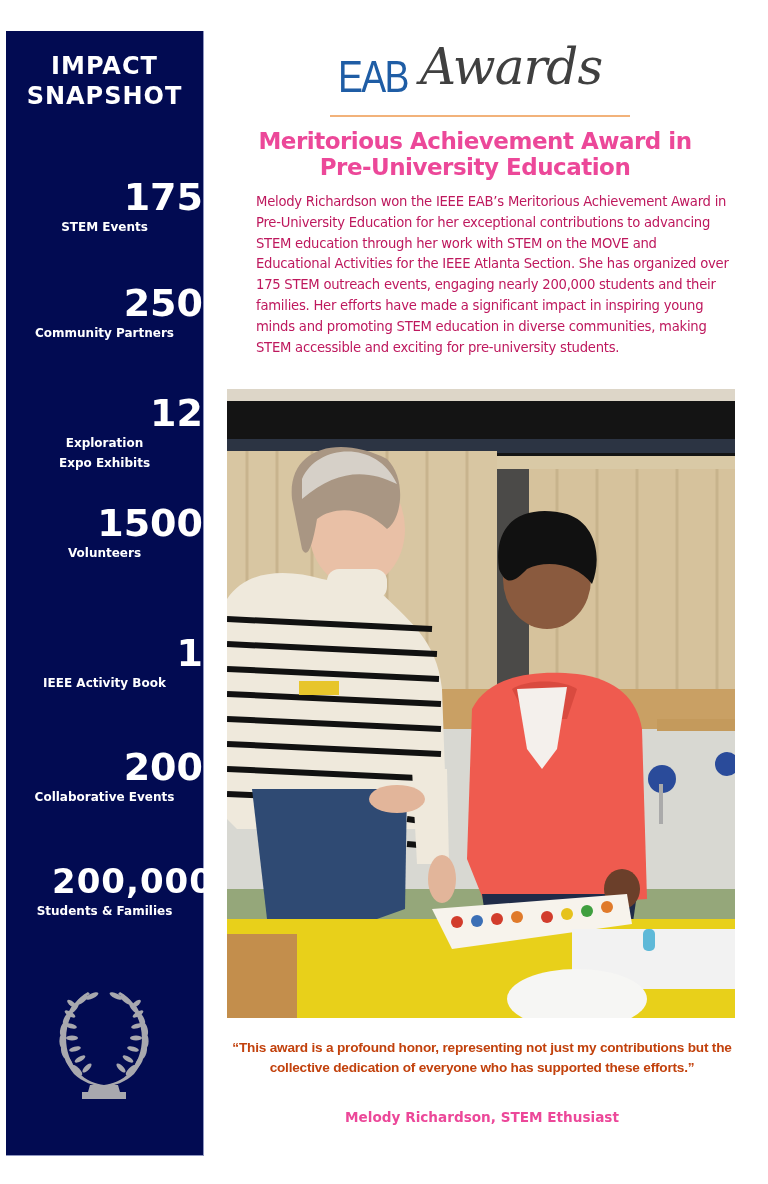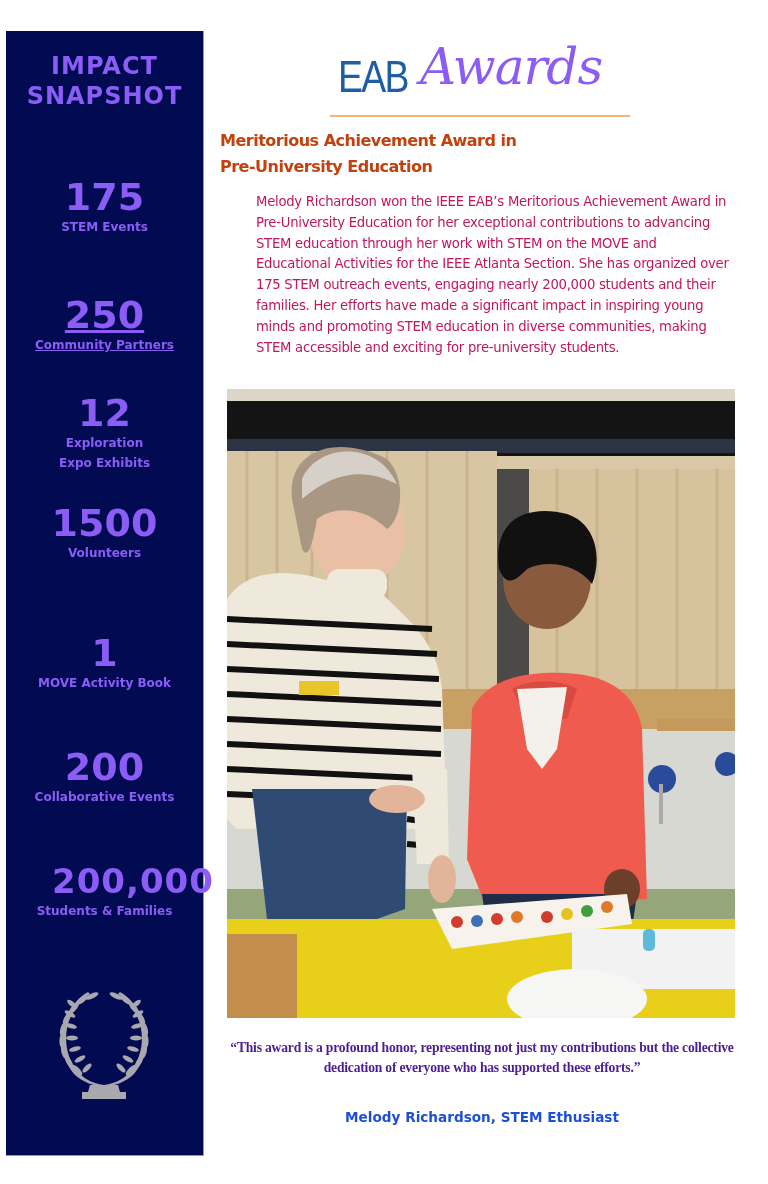--- a/index.html
+++ b/index.html
@@ -1,85 +1,85 @@
 <!DOCTYPE html>
 <html><head>
   <meta charset="utf-8">
   <style>
     * { box-sizing: border-box; margin: 0; padding: 0; }
     html, body { width: 768px; height: 1184px; background: #ffffff; overflow: hidden; }
     body { position: relative; font-family: "DejaVu Sans", sans-serif; }
 
     .sidebar {
       position: absolute; left: 6px; top: 31px; width: 198px; height: 1125px;
-      background: #020b52; color: #8b5cf6; text-align: center;
+      background: #020b52; color: #ffffff; text-align: center;
       border-right: 1px solid #8f96c0; border-bottom: 1px solid #8f96c0;
     }
     .sidebar-title {
       position: absolute; left: 0; right: 0; top: 20px;
       font-family: "DejaVu Sans", sans-serif; font-weight: bold;
       font-size: 24px; line-height: 30px; letter-spacing: 1px;
     }
     .stat { position: absolute; left: 0; right: 0; }
     .stat-value {
       font-family: "DejaVu Sans", sans-serif; font-weight: bold;
-      font-size: 38px; line-height: 40px; letter-spacing: 0px;
+      font-size: 38px; line-height: 40px; letter-spacing: 0px; text-align: right;
     }
     .stat-label {
       font-family: "DejaVu Sans", sans-serif; font-weight: bold;
       font-size: 12px; line-height: 20px; padding: 0 20px;
     }
     .stat.s1 { top: 146px; }
-    .stat.s2 { top: 264px; text-decoration: underline; }
+    .stat.s2 { top: 252px; }
     .stat.s3 { top: 362px; }
     .stat.s4 { top: 472px; }
     .stat.s5 { top: 602px; }
     .stat.s6 { top: 716px; }
     .stat.s7 { top: 830px; }
     .stat.s7 .stat-value { font-size: 34px; letter-spacing: 1px; padding-left: 46px; }
     .laurel { position: absolute; left: 46px; top: 955px; width: 104px; height: 116px; }
 
     .logo { position: absolute; left: 324px; top: 38px; width: 310px; height: 84px; }
     .logo-eab {
       position: absolute; left: 14px; top: 14px;
       font-family: "Liberation Sans", sans-serif; font-size: 44px; color: #1f5da5;
       letter-spacing: -2px; transform: scaleX(0.85); transform-origin: left;
     }
     .logo-awards {
       position: absolute; left: 96px; top: 0px;
-      font-family: "DejaVu Serif", serif; font-style: italic; font-size: 50px; color: #8b5cf6;
+      font-family: "DejaVu Serif", serif; font-style: italic; font-size: 50px; color: #404040;
       letter-spacing: -1px;
     }
     .logo-line { position: absolute; left: 6px; top: 77px; width: 300px; height: 2px; background: #f2b27a; }
 
     .award-title {
-      position: absolute; left: 220px; top: 128px; width: 510px; 
-      font-family: "DejaVu Sans", sans-serif; font-weight: bold; color: #c2410c;
-      font-size: 16px; line-height: 26px; letter-spacing: -0.5px;
+      position: absolute; left: 220px; top: 128px; width: 510px; text-align: center;
+      font-family: "DejaVu Sans", sans-serif; font-weight: bold; color: #ec4899;
+      font-size: 23px; line-height: 26px; letter-spacing: -0.5px;
     }
     .description {
       position: absolute; left: 256px; top: 192px; width: 478px;
       font-family: "DejaVu Sans", sans-serif; color: #be185d;
       font-size: 13.2px; line-height: 20.8px; letter-spacing: -0.25px;
     }
 
     .photo {
       position: absolute; left: 227px; top: 389px; width: 508px; height: 629px;
       overflow: hidden; background: #d9c9a6;
     }
     .photo svg { width: 100%; height: 100%; display: block; }
 
     .quote {
       position: absolute; left: 222px; top: 1038px; width: 520px; text-align: center;
-      font-family: Liberation Serif, serif; font-weight: bold; color: #4c1d95;
+      font-family: Liberation Sans, sans-serif; font-weight: bold; color: #c2410c;
       font-size: 13.6px; line-height: 20px; letter-spacing: -0.2px;
     }
     .attribution {
       position: absolute; left: 222px; top: 1108px; width: 520px; text-align: center;
-      font-family: "DejaVu Sans", sans-serif; font-weight: bold; color: #1d4ed8;
+      font-family: "DejaVu Sans", sans-serif; font-weight: bold; color: #ec4899;
       font-size: 13.6px; line-height: 18px;
     }
   </style>
 </head>
 <body>
 
 <div class="sidebar">
   <div class="sidebar-title">
     <div>IMPACT</div>
     <div>SNAPSHOT</div>
@@ -96,21 +96,21 @@
   <div class="stat s3">
     <div class="stat-value">12</div>
     <div class="stat-label" style="padding:0 52px;">Exploration Expo Exhibits</div>
   </div>
   <div class="stat s4">
     <div class="stat-value">1500</div>
     <div class="stat-label">Volunteers</div>
   </div>
   <div class="stat s5">
     <div class="stat-value">1</div>
-    <div class="stat-label">MOVE Activity Book</div>
+    <div class="stat-label">IEEE Activity Book</div>
   </div>
   <div class="stat s6">
     <div class="stat-value">200</div>
     <div class="stat-label">Collaborative Events</div>
   </div>
   <div class="stat s7">
     <div class="stat-value">200,000</div>
     <div class="stat-label">Students &amp; Families</div>
   </div>
 

